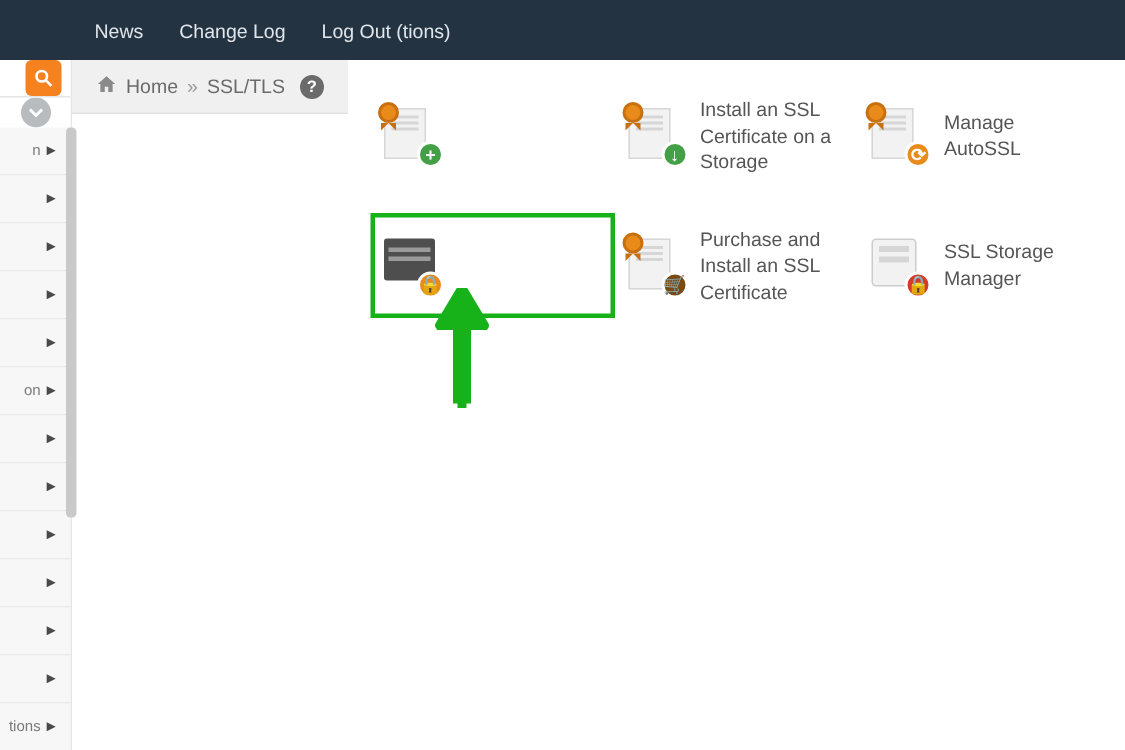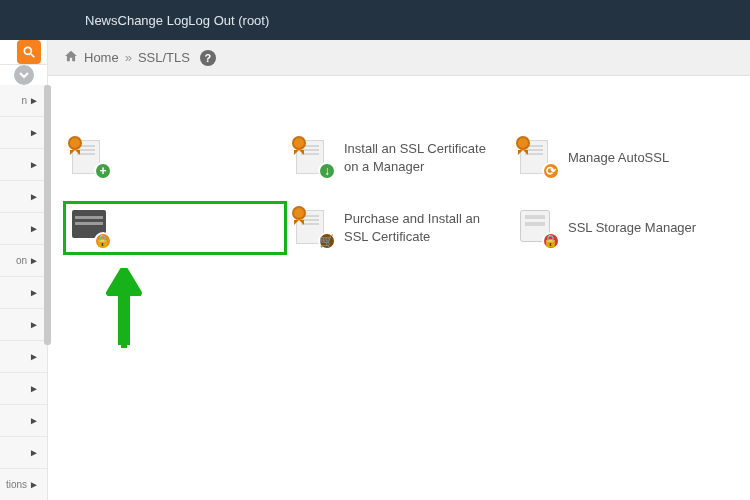--- a/index.html
+++ b/index.html
@@ -11,21 +11,22 @@
     overflow: hidden;
     color: #555;
     font-size: 13px;
   }
   
   .topnav {
     background: #243342;
     height: 40px;
     display: flex;
     align-items: center;
-    padding-left: 85px;
+    padding-left: 63px;
+    gap: 24px;
     color: #e0e6eb;
     font-size: 13px;
   }
   .topnav a { color: #e0e6eb; text-decoration: none; cursor: pointer; }
   
   .wrap {
     display: flex;
     height: calc(500px - 40px);
   }
   .sidebar-col {
@@ -91,23 +92,22 @@
     cursor: pointer;
     overflow:hidden;
     white-space:nowrap;
   }
   .side-item span.chev { font-size: 10px; color:#4a4a4a; margin-left:2px;}
 
   
   .main {
     flex: 1;
     display: flex;
-    flex-direction: column;
+    flex-direction: row;
     overflow: hidden;
-    gap: 40px;
   }
   .breadcrumb {
     height: 36px;
     background: #f0f0f0;
     border-bottom: 1px solid #e2e2e2;
     display: flex;
     align-items: center;
     padding: 0 16px;
     gap: 6px;
     font-size: 13px;
@@ -228,21 +228,21 @@
     pointer-events:none;
   }
   .arrow-annot svg { width:100%; height:100%; }
 </style>
 </head>
 <body>
 
 <div class="topnav">
   <a>News</a>
   <a>Change Log</a>
-  <a>Log Out (root)</a>
+  <a>Log Out (tions)</a>
 </div>
 
 <div class="wrap">
   <div class="sidebar-col">
     <div class="search-row">
       <div class="search-btn">
         <svg width="14" height="14" viewBox="0 0 24 24" fill="none" stroke="#fff" stroke-width="3">
             <circle cx="10" cy="10" r="6"></circle>
             <line x1="15" y1="15" x2="21" y2="21"></line>
           </svg>
@@ -334,21 +334,21 @@
             <div class="badge green">+</div>
           </div>
         </div>
 
         <div class="tile">
           <div class="icon-box">
             <div class="cert-doc"></div>
               <div class="ribbon"></div>
             <div class="badge dl">↓</div>
           </div>
-          <div class="label">Install an SSL Certificate on a Manager</div>
+          <div class="label">Install an SSL Certificate on a Storage</div>
         </div>
 
         <div class="tile">
           <div class="icon-box">
             <div class="cert-doc"></div>
               <div class="ribbon"></div>
             <div class="badge orange">⟳</div>
           </div>
           <div class="label">Manage AutoSSL</div>
         </div>

